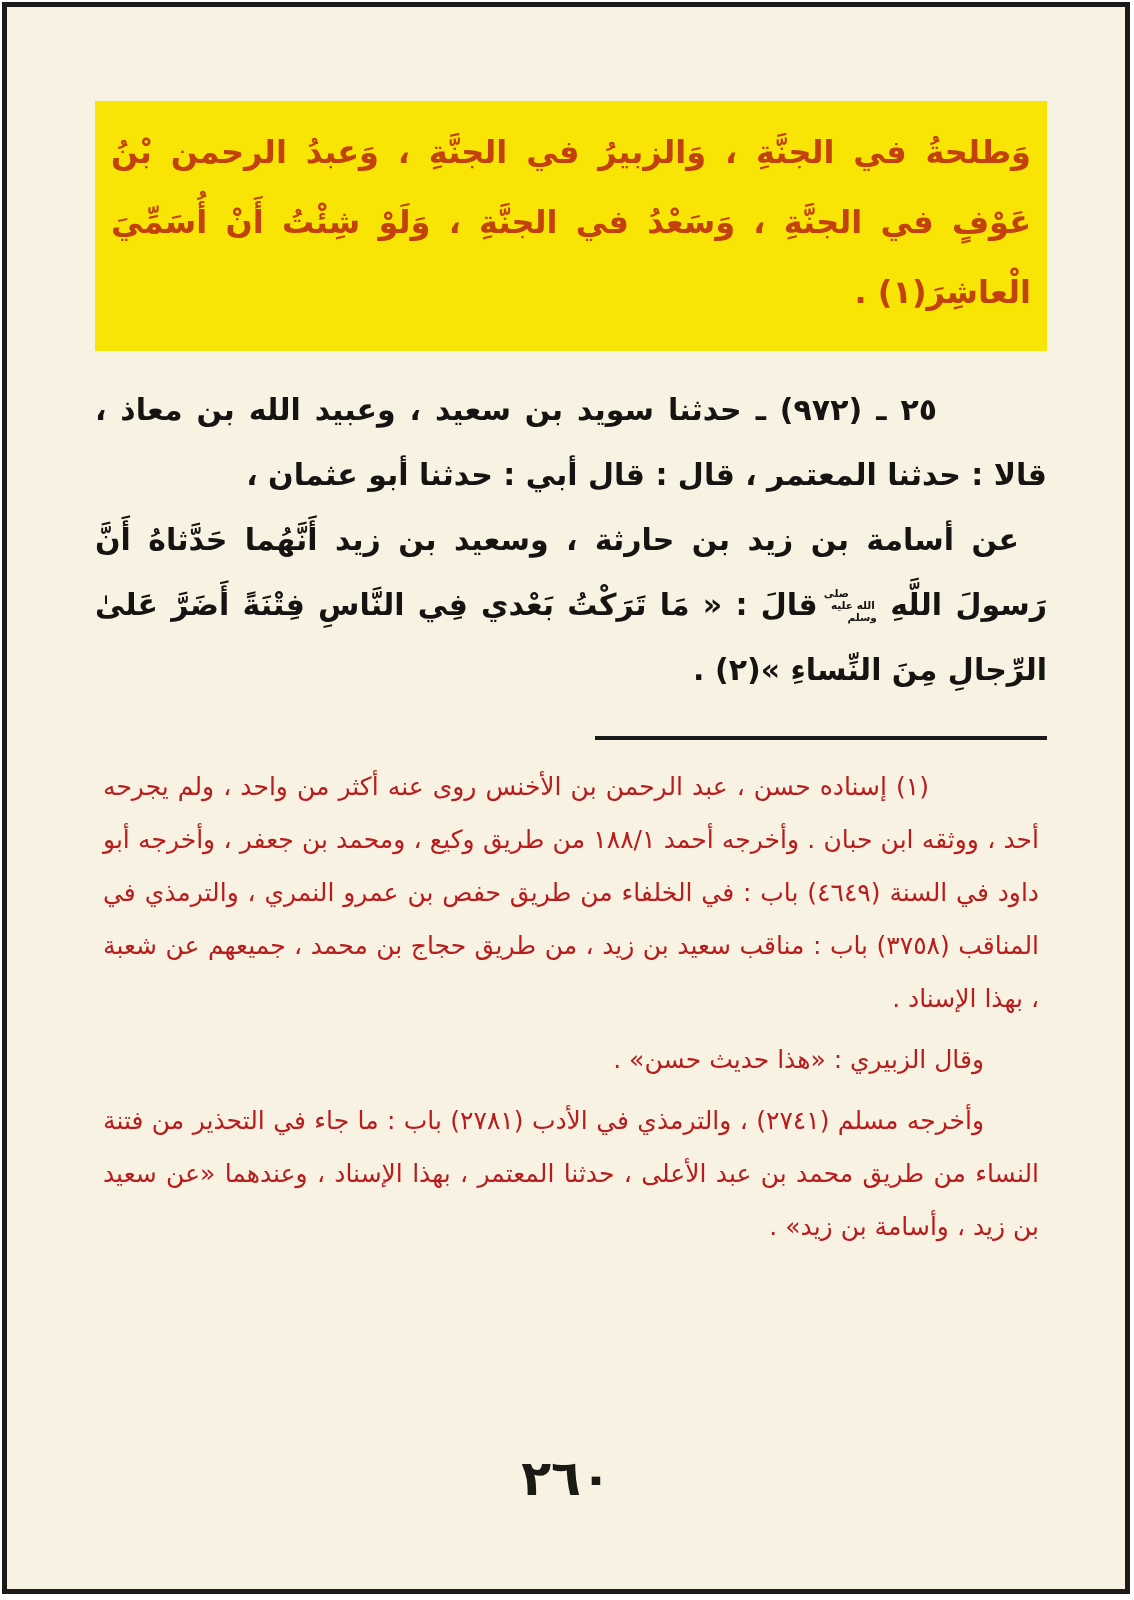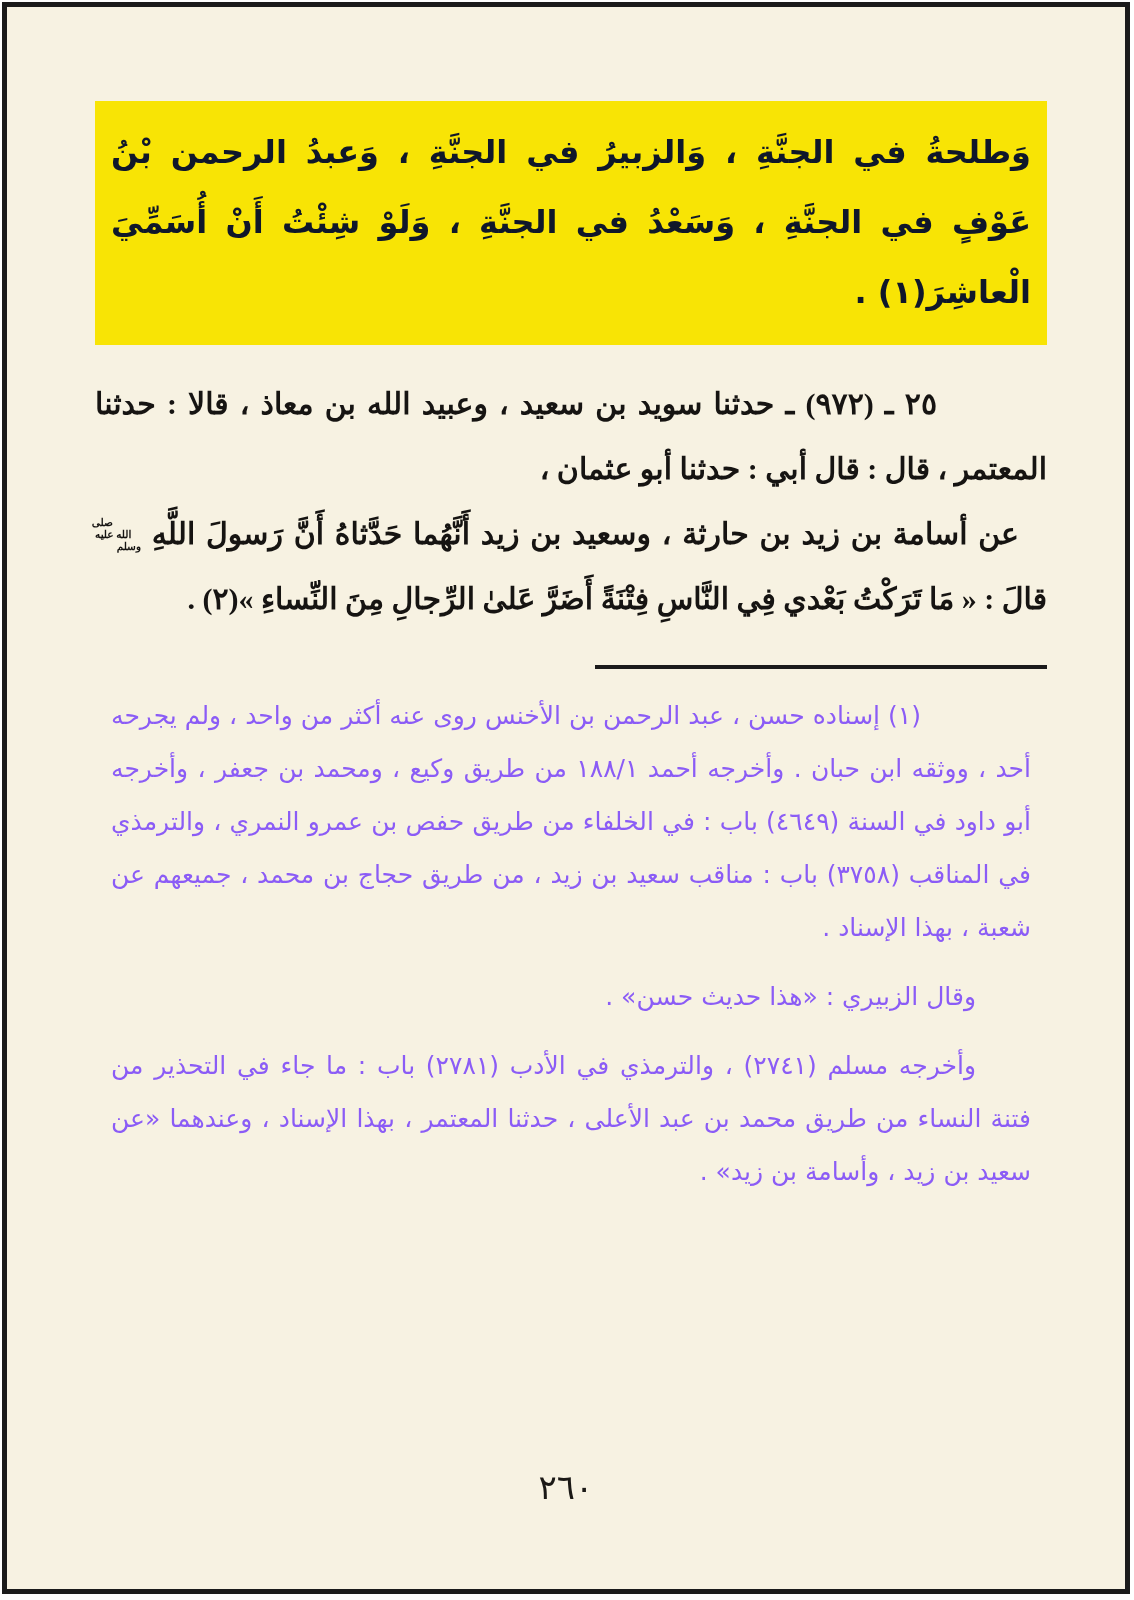--- a/index.html
+++ b/index.html
@@ -31,31 +31,30 @@
     position: absolute;
     top: 0;
     right: 0;
     left: 0;
     padding: 94px 78px 0 88px;
     direction: rtl;
     color: #161412;
   }
   .highlight {
     background: #f8e405;
-    padding: 16px 16px 18px 16px;
+    padding: 16px 16px 24px 16px;
     font-size: 32px;
     font-weight: bold;
     line-height: 70px;
     text-align: justify;
     text-align-last: right;
-    color: #0f172a;
+    color: #c2410c;
   }
   .bodytext {
     margin-top: 26px;
-    font-family: Liberation Serif, serif;
   }
   .bodytext p {
     margin: 0;
     font-size: 30px;
     font-weight: bold;
     line-height: 65px;
     text-align: justify;
     text-align-last: right;
   }
   .ind-lg { text-indent: 110px; }
@@ -71,36 +70,36 @@
     vertical-align: -6px;
     white-space: normal;
   }
   .fn-sep {
     width: 452px;
     height: 4px;
     background: #1b1b1b;
     margin: 34px 0 20px auto; 
   }
   .footnotes p {
-    margin: 16px;
+    margin: 8px;
     font-size: 25px;
     font-weight: normal;
     line-height: 53px;
     text-align: justify;
     text-align-last: right;
-    color: #8b5cf6;
+    color: #b91c1c;
   }
   .page-number {
     position: absolute;
     bottom: 82px;
     left: 0;
     right: 0;
     text-align: center;
-    font-size: 34px;
-    font-weight: normal;
+    font-size: 49px;
+    font-weight: bold;
     color: #1b1916;
   }
 </style>
 </head>
 <body>
 
 <div class="page">
   <div class="frame">
     <div class="content">
 

